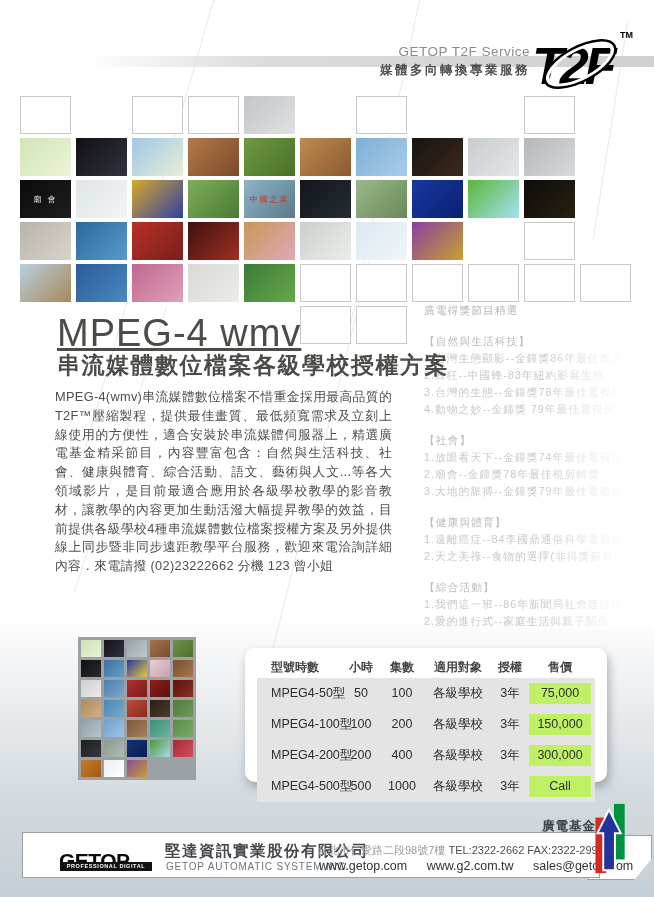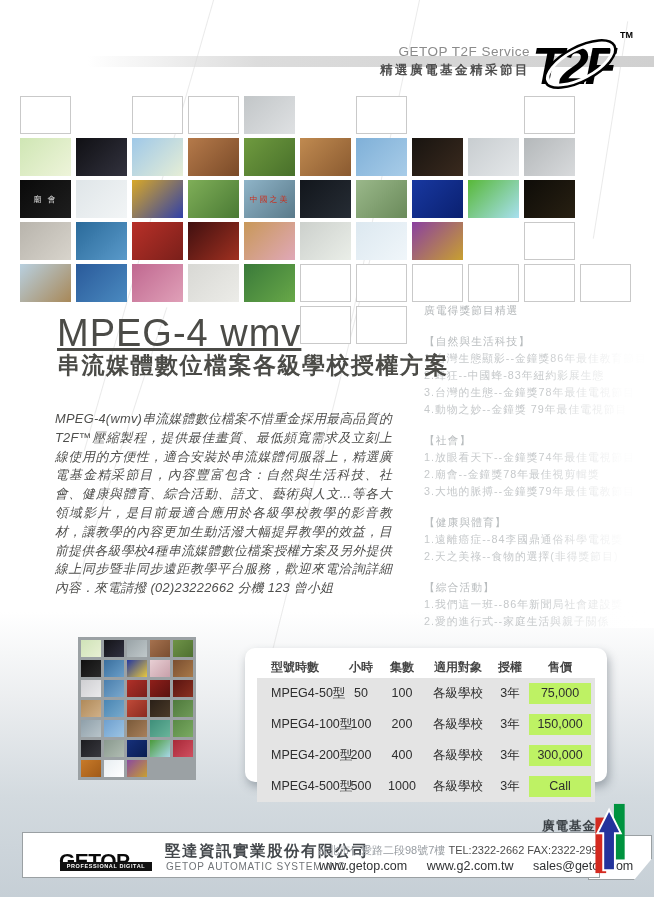--- a/index.html
+++ b/index.html
@@ -30,22 +30,22 @@
   .gphoto{display:flex;align-items:center;justify-content:center;}
   .gphoto span{font-size:8px;letter-spacing:2px;}
 
   
   #title-1{left:57px;top:314px;font-size:38px;line-height:38px;color:#4b4b47;
     letter-spacing:1px;z-index:5;font-weight:400;text-decoration:underline;}
   #title-2{left:57px;top:352px;font-size:23px;line-height:26px;color:#4b4b47;
     font-weight:700;letter-spacing:1.5px;z-index:5;}
 
   
-  #intro{left:55px;top:410px;width:337px;font-size:12.8px;line-height:18.8px;
-    color:#4e4e4c;text-align:justify;letter-spacing:.3px;z-index:4;font-style:italic;}
+  #intro{left:55px;top:388px;width:337px;font-size:12.8px;line-height:18.8px;
+    color:#4e4e4c;text-align:justify;letter-spacing:.3px;z-index:4;}
 
   
   #awards{left:424px;top:302px;width:230px;font-size:10.8px;line-height:17px;
     color:#c2c5c7;letter-spacing:1px;z-index:3;white-space:nowrap;}
   #awards .aw-head{color:#b3b7b9;margin-bottom:6px;}
   #awards .aw-sec{color:#b9bdbf;margin-top:14px;}
   #awards .aw-item{color:#c6c9cb;}
   #awards-fade{left:540px;top:348px;width:114px;height:280px;z-index:4;
     background:linear-gradient(90deg,rgba(255,255,255,0) 0%,rgba(255,255,255,.95) 70%,#ffffff 100%);}
 
@@ -100,21 +100,21 @@
   <div class="abs" id="lower-grad"></div>
 
   <div class="diag" style="left:150px;top:-20px;height:480px;transform:rotate(16deg);"></div>
   <div class="diag" style="left:385px;top:-20px;height:360px;transform:rotate(12deg);"></div>
   <div class="diag" style="left:322px;top:240px;height:420px;transform:rotate(14deg);"></div>
   <div class="diag" style="left:610px;top:20px;height:220px;transform:rotate(9deg);"></div>
   <div class="diag" style="left:120px;top:300px;height:300px;transform:rotate(18deg);"></div>
 
   <div class="abs" id="header-bar"></div>
   <div class="abs" id="service-label">GETOP T2F Service</div>
-  <div class="abs" id="service-tagline">精選廣電基金精采節目</div>
+  <div class="abs" id="service-tagline">媒體多向轉換專業服務</div>
   <svg class="abs" id="t2f-logo" viewBox="0 0 104 72">
     <text x="2" y="58" font-size="52" font-weight="900" font-style="italic" font-family="'Liberation Sans',sans-serif" fill="#000" letter-spacing="-4">T2F</text>
     <ellipse cx="50" cy="38" rx="36" ry="15" fill="none" stroke="#ffffff" stroke-width="4" transform="rotate(-28 50 38)"></ellipse>
     <ellipse cx="50" cy="38" rx="39" ry="17" fill="none" stroke="#000000" stroke-width="2.5" transform="rotate(-28 50 38)"></ellipse>
     <text x="90" y="12" font-size="9" font-weight="700" fill="#000" font-family="'Liberation Sans',sans-serif">TM</text>
   </svg>
 
   <div class="abs" id="thumb-grid">
       <div class="gcell gbox" style="left: 0px; top: 0px;"></div>
       <div class="gcell gbox" style="left: 112px; top: 0px;"></div>

